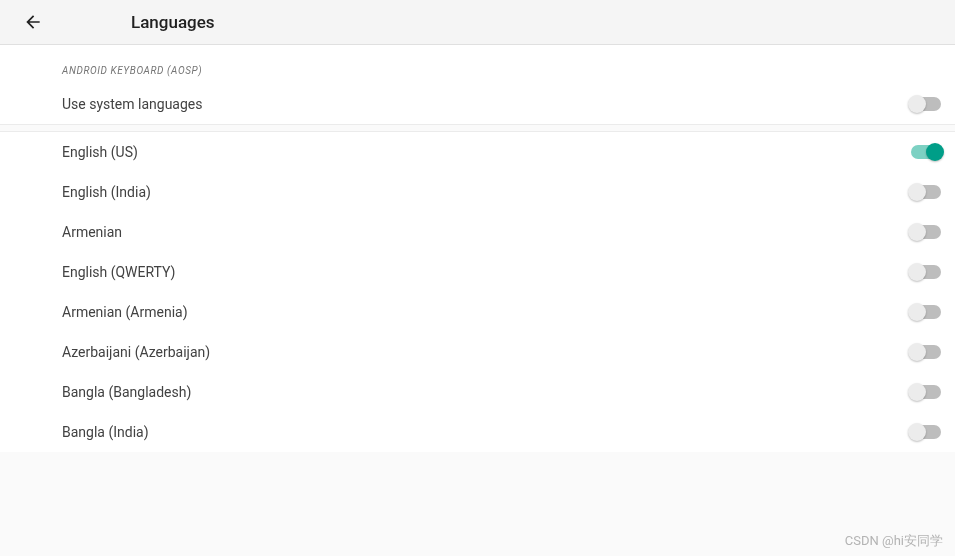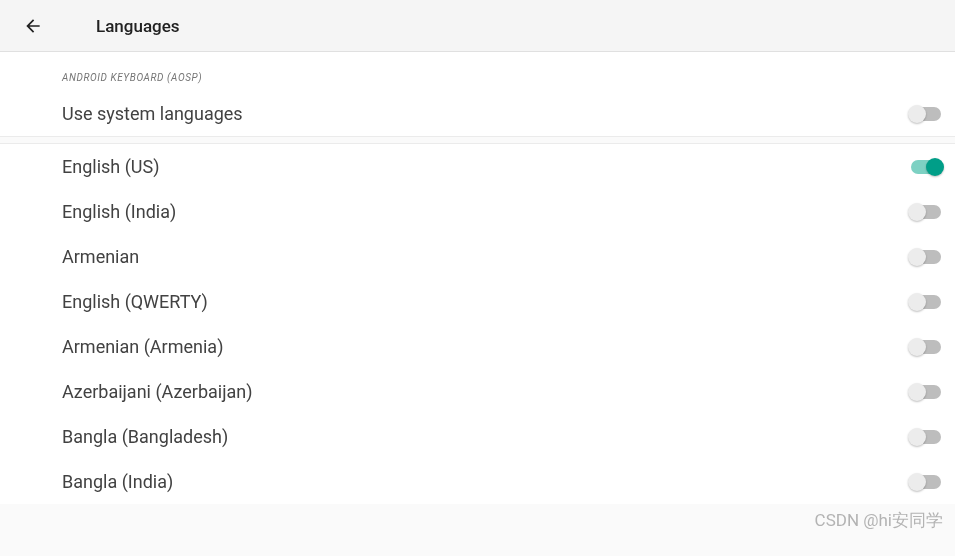--- a/index.html
+++ b/index.html
@@ -11,24 +11,25 @@
     body {
       background: #fafafa;
       width: 955px;
       height: 556px;
       overflow: hidden;
       position: relative;
     }
     .header {
       display: flex;
       align-items: center;
-      height: 52px;
+      height: 45px;
       padding: 0 16px;
       background: #f5f5f5;
       border-bottom: 1px solid #e0e0e0;
+      gap: 35px;
     }
     .back-icon {
       width: 22px;
       height: 22px;
       cursor: pointer;
       display: flex;
       align-items: center;
       justify-content: center;
       margin-right: 52px;
       margin-left: 6px;
@@ -55,21 +56,21 @@
     }
     .row {
       display: flex;
       align-items: center;
       justify-content: space-between;
       padding: 12px 14px 12px 62px;
       background: #fff;
       min-height: 40px;
     }
     .row-label {
-      font-size: 18px;
+      font-size: 14px;
       color: #424242;
       font-weight: 400;
     }
     .switch {
       position: relative;
       width: 30px;
       height: 14px;
       cursor: pointer;
     }
     .switch-track {
@@ -101,23 +102,23 @@
       background: #009e88;
     }
     .divider-large {
       height: 8px;
       background: #fafafa;
       border-top: 1px solid #ebebeb;
       border-bottom: 1px solid #ebebeb;
     }
     .watermark {
       position: absolute;
-      bottom: 24px;
+      bottom: 6px;
       right: 12px;
-      font-size: 17px;
+      font-size: 13px;
       color: rgba(120,120,120,0.55);
       font-weight: 400;
       pointer-events: none;
     }
   </style>
 </head>
 <body>
 
 <div class="header">
   <div class="back-icon">

